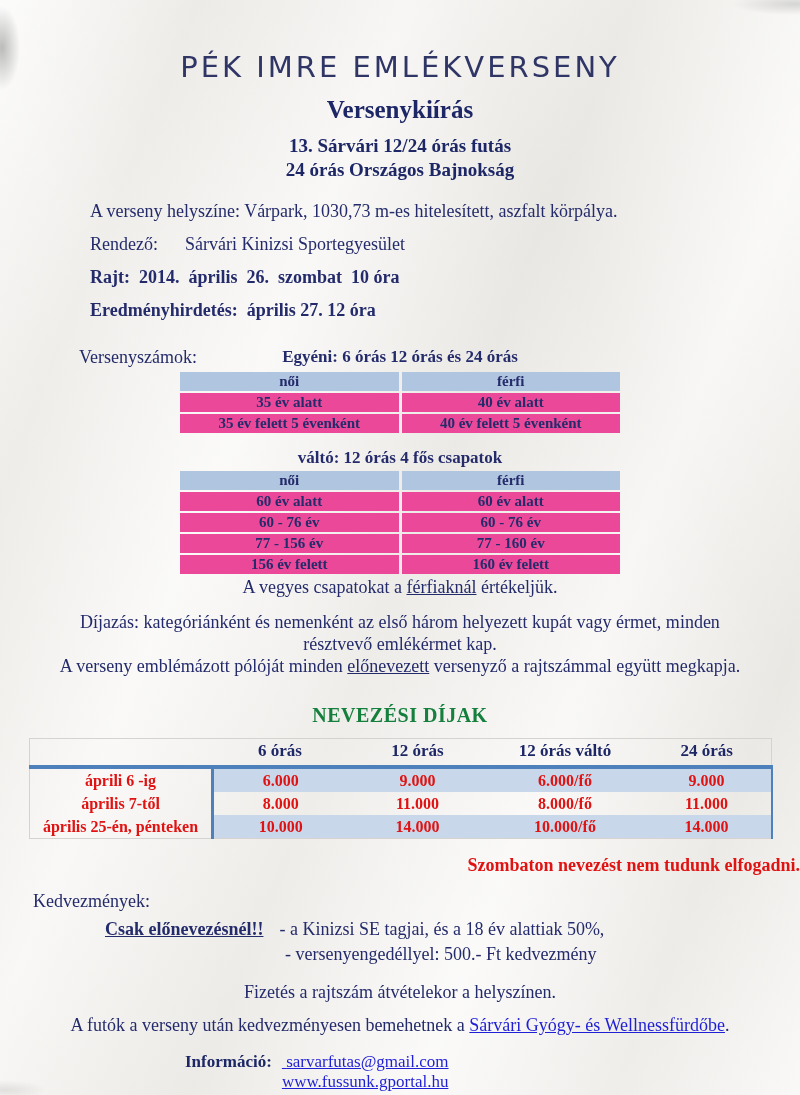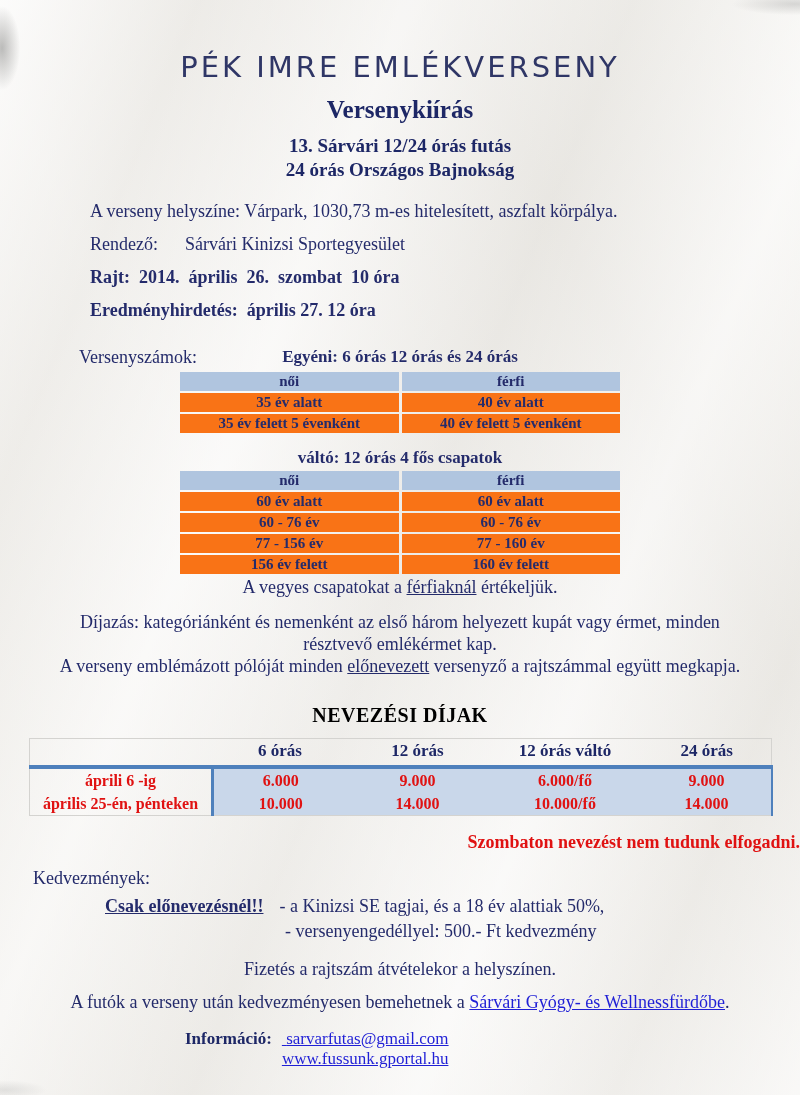--- a/index.html
+++ b/index.html
@@ -42,32 +42,32 @@
 
   .events-row{position:relative;height:22px;margin-top:26px;}
   .events-label{position:absolute;left:79px;top:0;font-size:18px;}
   .individual-title{width:100%;text-align:center;font-size:17px;font-weight:bold;}
 
   table.cat-table{
     border-collapse:separate;border-spacing:3px 2px;
     width:446px;margin:1px auto 0;table-layout:fixed;
   }
   table.cat-table th{background:#b0c5df;}
-  table.cat-table td{background:#f97316;}
+  table.cat-table td{background:#ec4899;}
   table.cat-table th,table.cat-table td{
     font-size:15px;font-weight:bold;color:#242b6b;text-align:center;padding:1px 0;height:17px;
   }
   .relay-title{margin-top:13px;text-align:center;font-size:17px;font-weight:bold;}
   .center-note{margin:1px 0 0;text-align:center;font-size:18px;}
   .u{text-decoration:underline;}
 
   .prize-para{margin:13px auto 0;width:712px;text-align:center;font-size:18px;line-height:22px;}
   .tshirt-line{margin:1px 0 0;text-align:center;font-size:18px;}
 
-  .fees-heading{margin:27px 0 0;text-align:center;font-size:20px;font-weight:bold;color:#000000;letter-spacing:0.5px;}
+  .fees-heading{margin:27px 0 0;text-align:center;font-size:20px;font-weight:bold;color:#15803d;letter-spacing:0.5px;}
 
   table.fee-table{
     border-collapse:collapse;width:742px;margin:11px 0 0 29px;table-layout:fixed;
     border:1px solid #d4d3d0;
   }
   table.fee-table col.c-label{width:183px;}
   table.fee-table col.c1{width:135px;}
   table.fee-table col.c2{width:140px;}
   table.fee-table col.c3{width:155px;}
   table.fee-table col.c4{width:129px;}
@@ -195,20 +195,27 @@
       </tr>
     </thead>
     <tbody>
       <tr class="blue">
         <td>áprili 6 -ig</td>
         <td class="val first">6.000</td>
         <td class="val">9.000</td>
         <td class="val">6.000/fő</td>
         <td class="val last">9.000</td>
       </tr>
+      <tr>
+        <td>április 7-től</td>
+        <td class="val first">8.000</td>
+        <td class="val">11.000</td>
+        <td class="val">8.000/fő</td>
+        <td class="val last">11.000</td>
+      </tr>
       <tr class="blue">
         <td>április 25-én, pénteken</td>
         <td class="val first">10.000</td>
         <td class="val">14.000</td>
         <td class="val">10.000/fő</td>
         <td class="val last">14.000</td>
       </tr>
     </tbody>
   </table>
 

